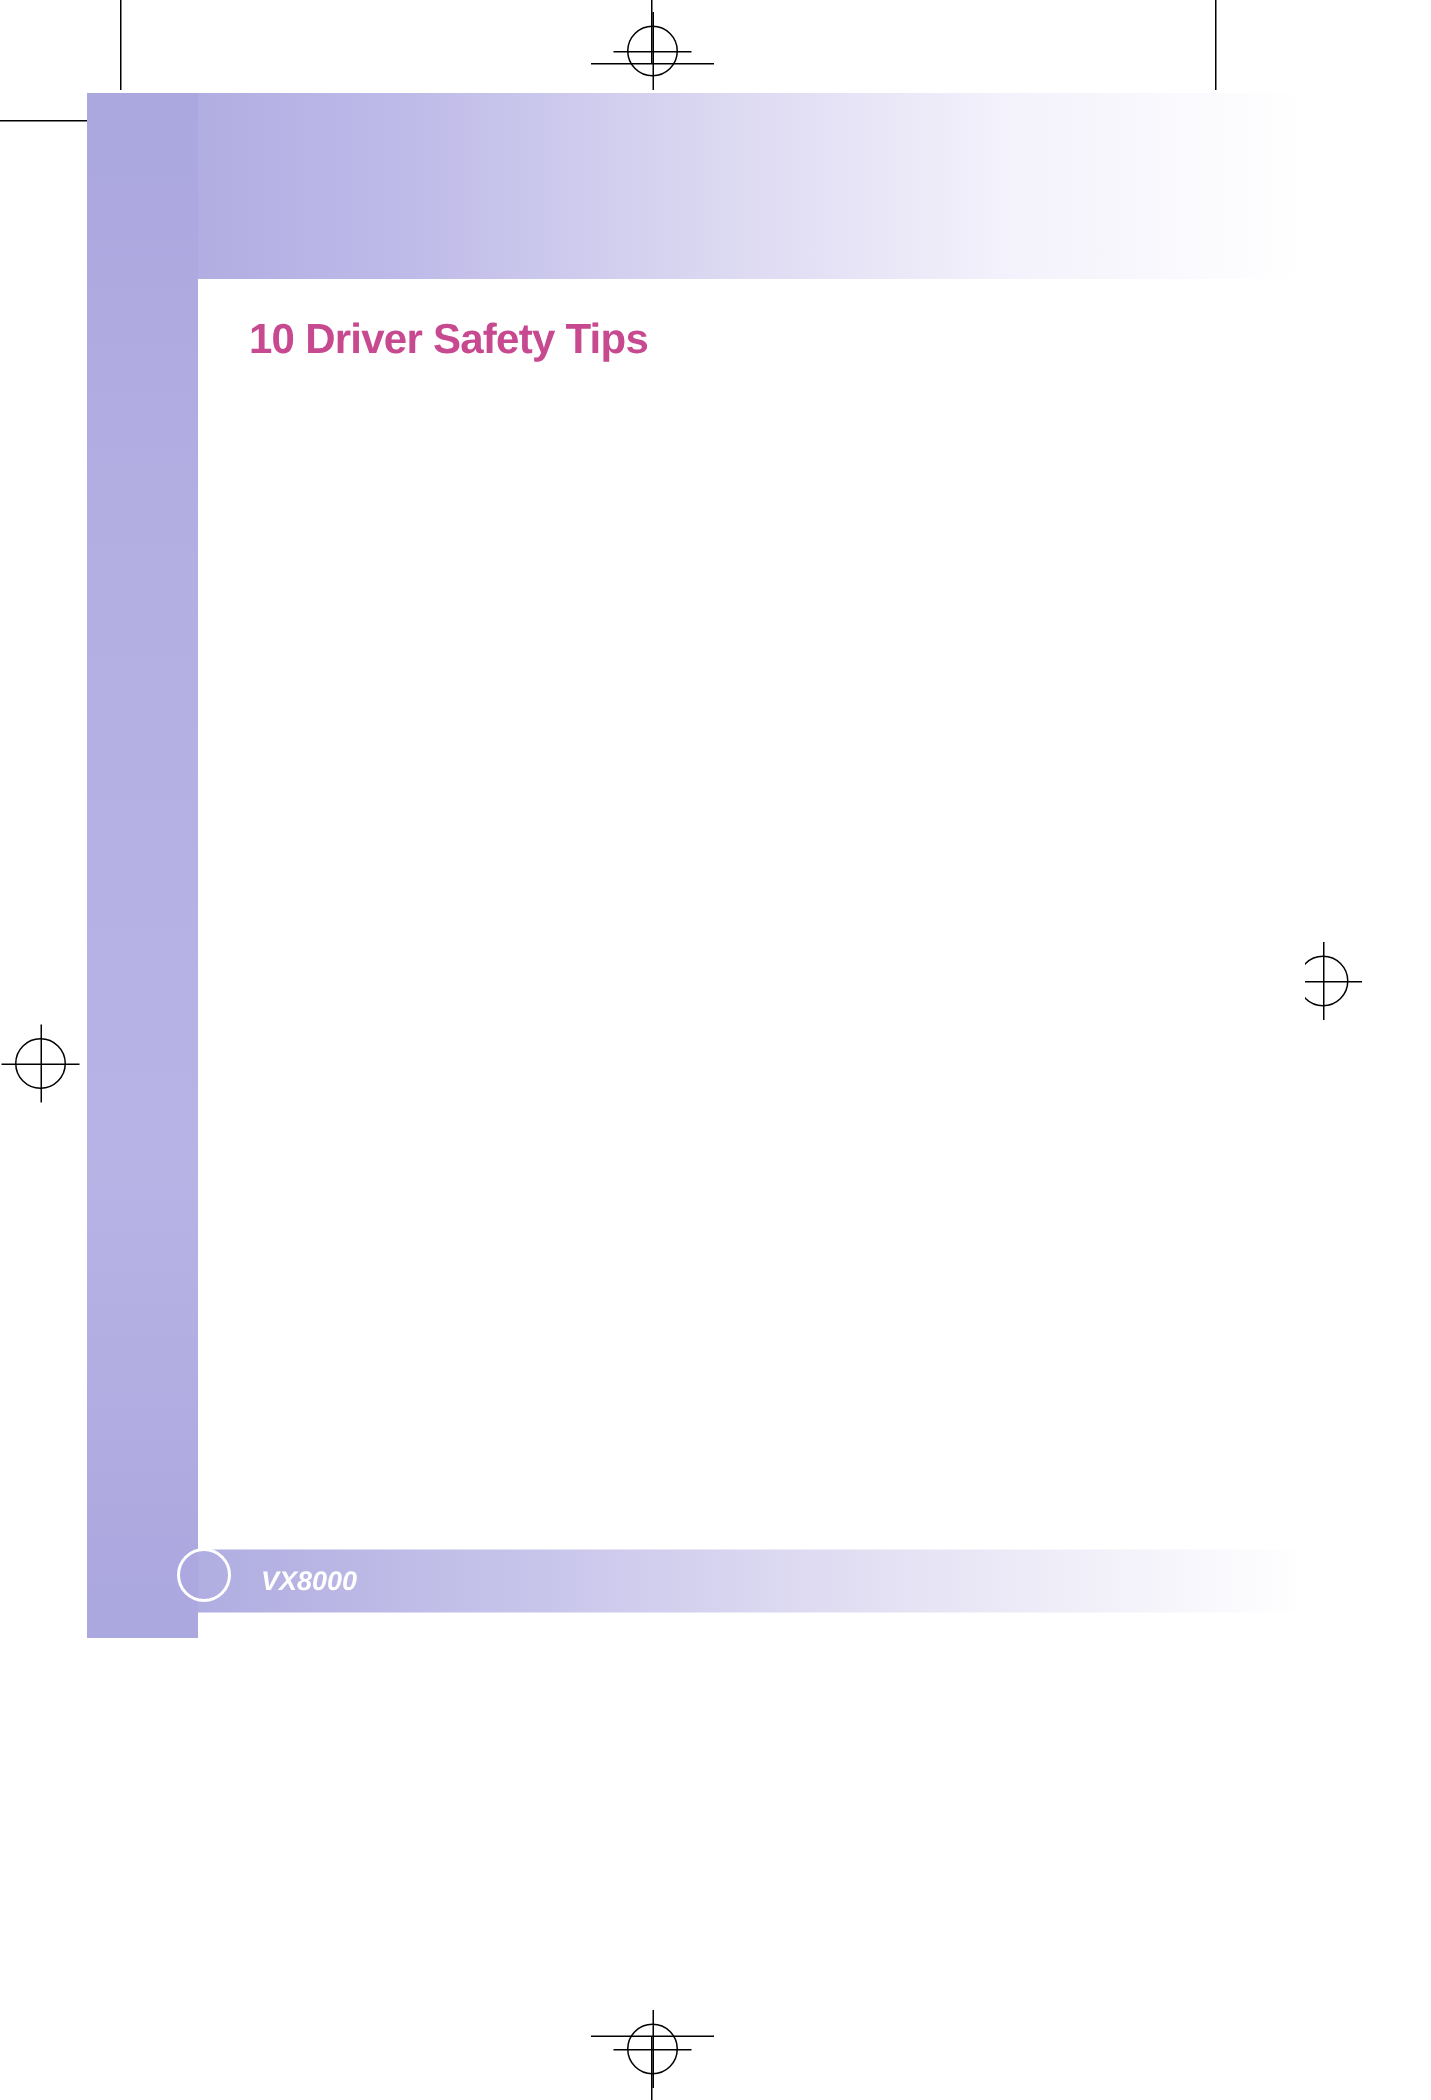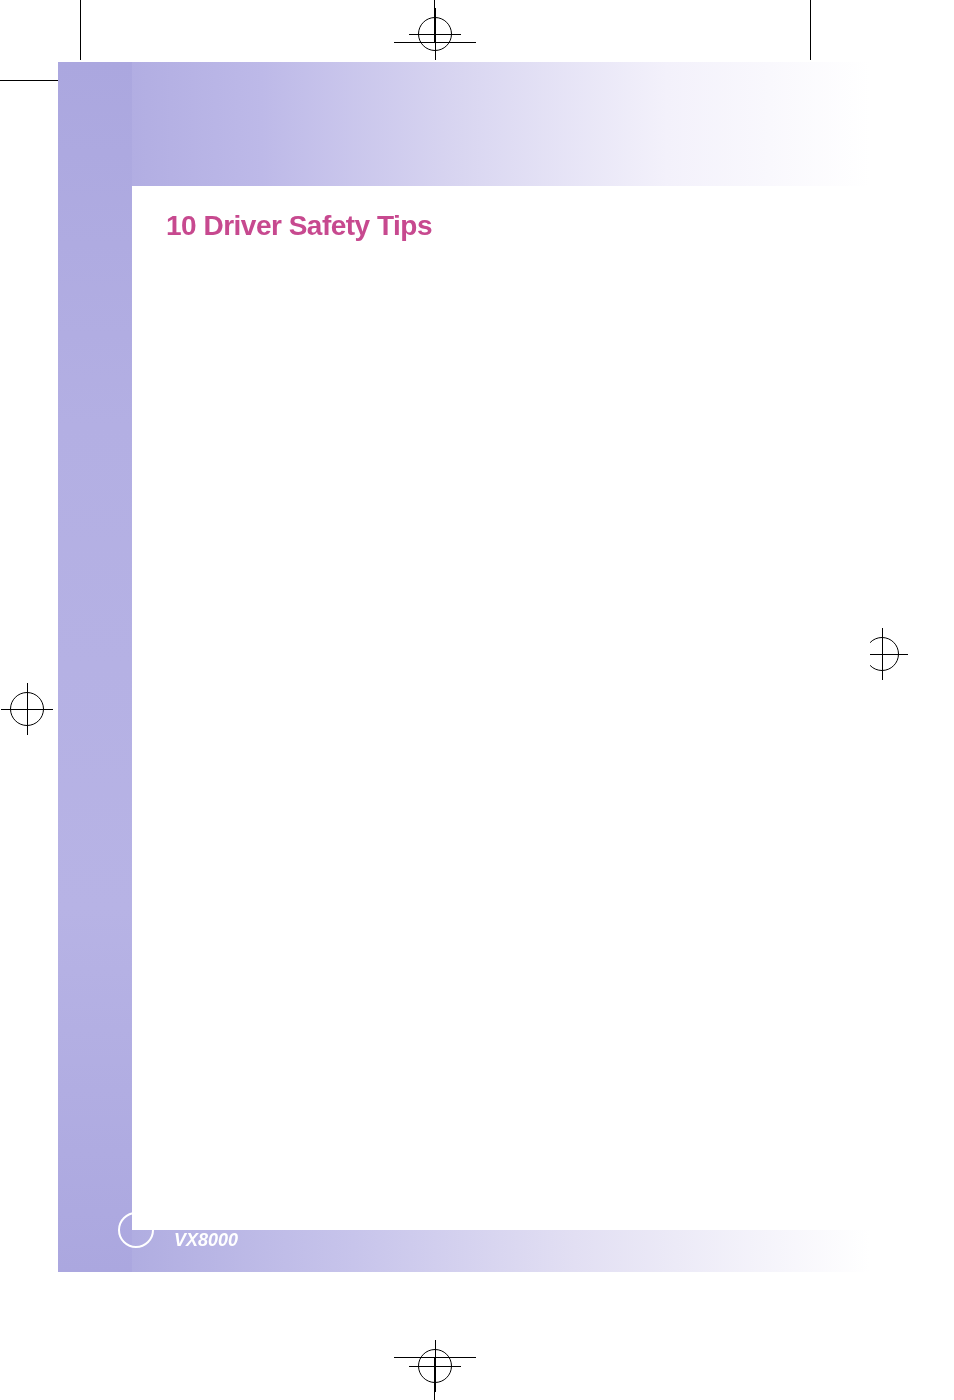--- a/index.html
+++ b/index.html
@@ -43,21 +43,21 @@
     }
     .reg-top { top: 17px; left: 418px; }
     .reg-bottom { bottom: 17px; left: 418px; }
     .reg-left { top: 692px; left: 10px; }
     .reg-right { top: 637px; right: 55px; }
     .page {
       position: absolute;
       top: 62px;
       left: 58px;
       width: 812px;
-      height: 1210px;
+      height: 1030px;
       background: linear-gradient(90deg, #b1aee2 0%, #c3bfeb 30%, #e7e4f6 60%, #ffffff 100%);
     }
     .sidebar {
       position: absolute;
       top: 0; left: 0;
       width: 74px;
       height: 100%;
       background: linear-gradient(180deg, #aba7df 0%, #b3afe3 30%, #b7b3e5 70%, #aba7df 100%);
     }
     .topbar {
@@ -79,26 +79,27 @@
       position: absolute;
       top: 24px;
       left: 34px;
       font-size: 28px;
       font-weight: 800;
       color: #c7498f;
       letter-spacing: -0.5px;
     }
     .footer-bar {
       position: absolute;
-      bottom: 0;
+      bottom: 17px;
       left: 74px;
       right: 0;
       height: 42px;
       background: linear-gradient(90deg, #b0ade1 0%, #c7c4eb 30%, #e2dff3 60%, #ffffff 100%);
       display: flex;
+      align-items: center;
     }
     .footer-circle {
       position: absolute;
       left: 60px;
       bottom: 24px;
       width: 36px;
       height: 36px;
       border: 2px solid #ffffff;
       border-radius: 50%;
       z-index: 5;

